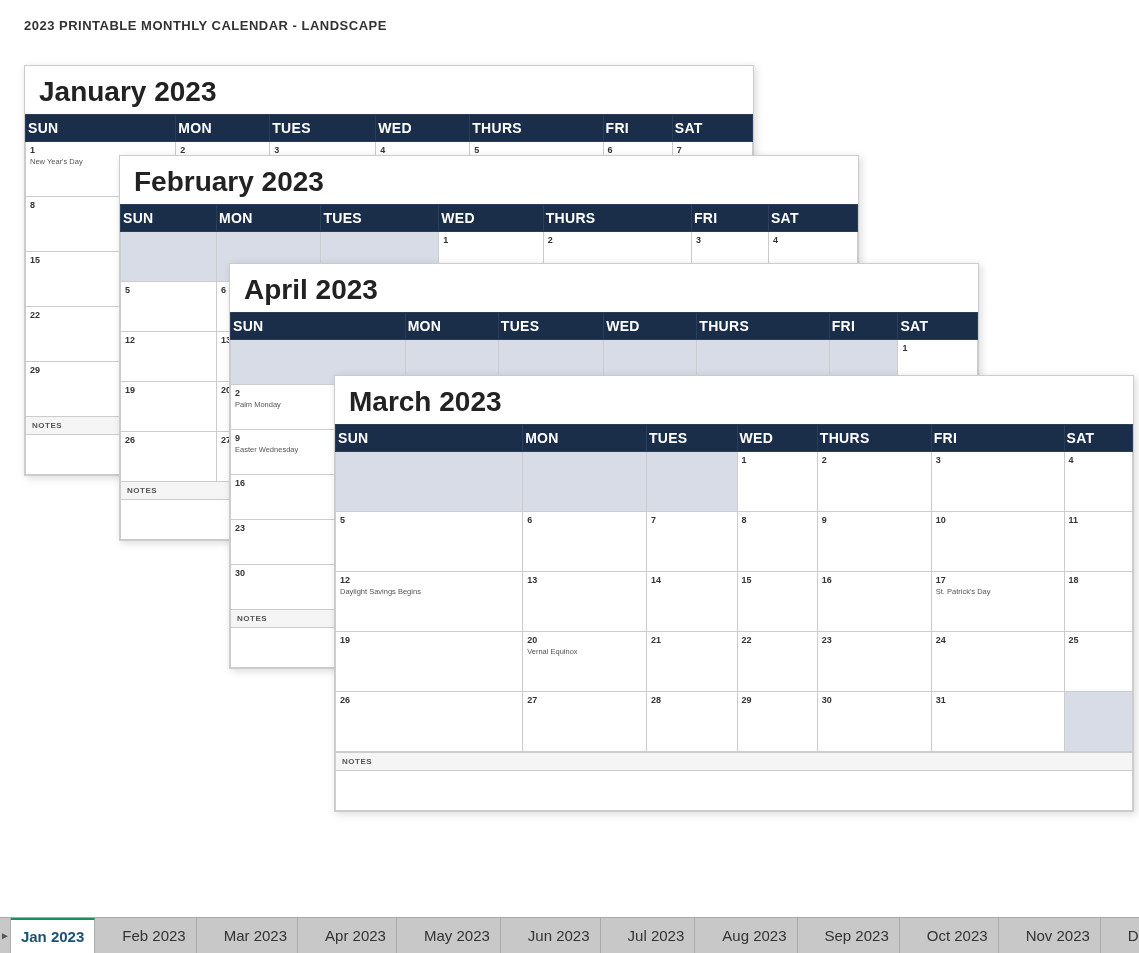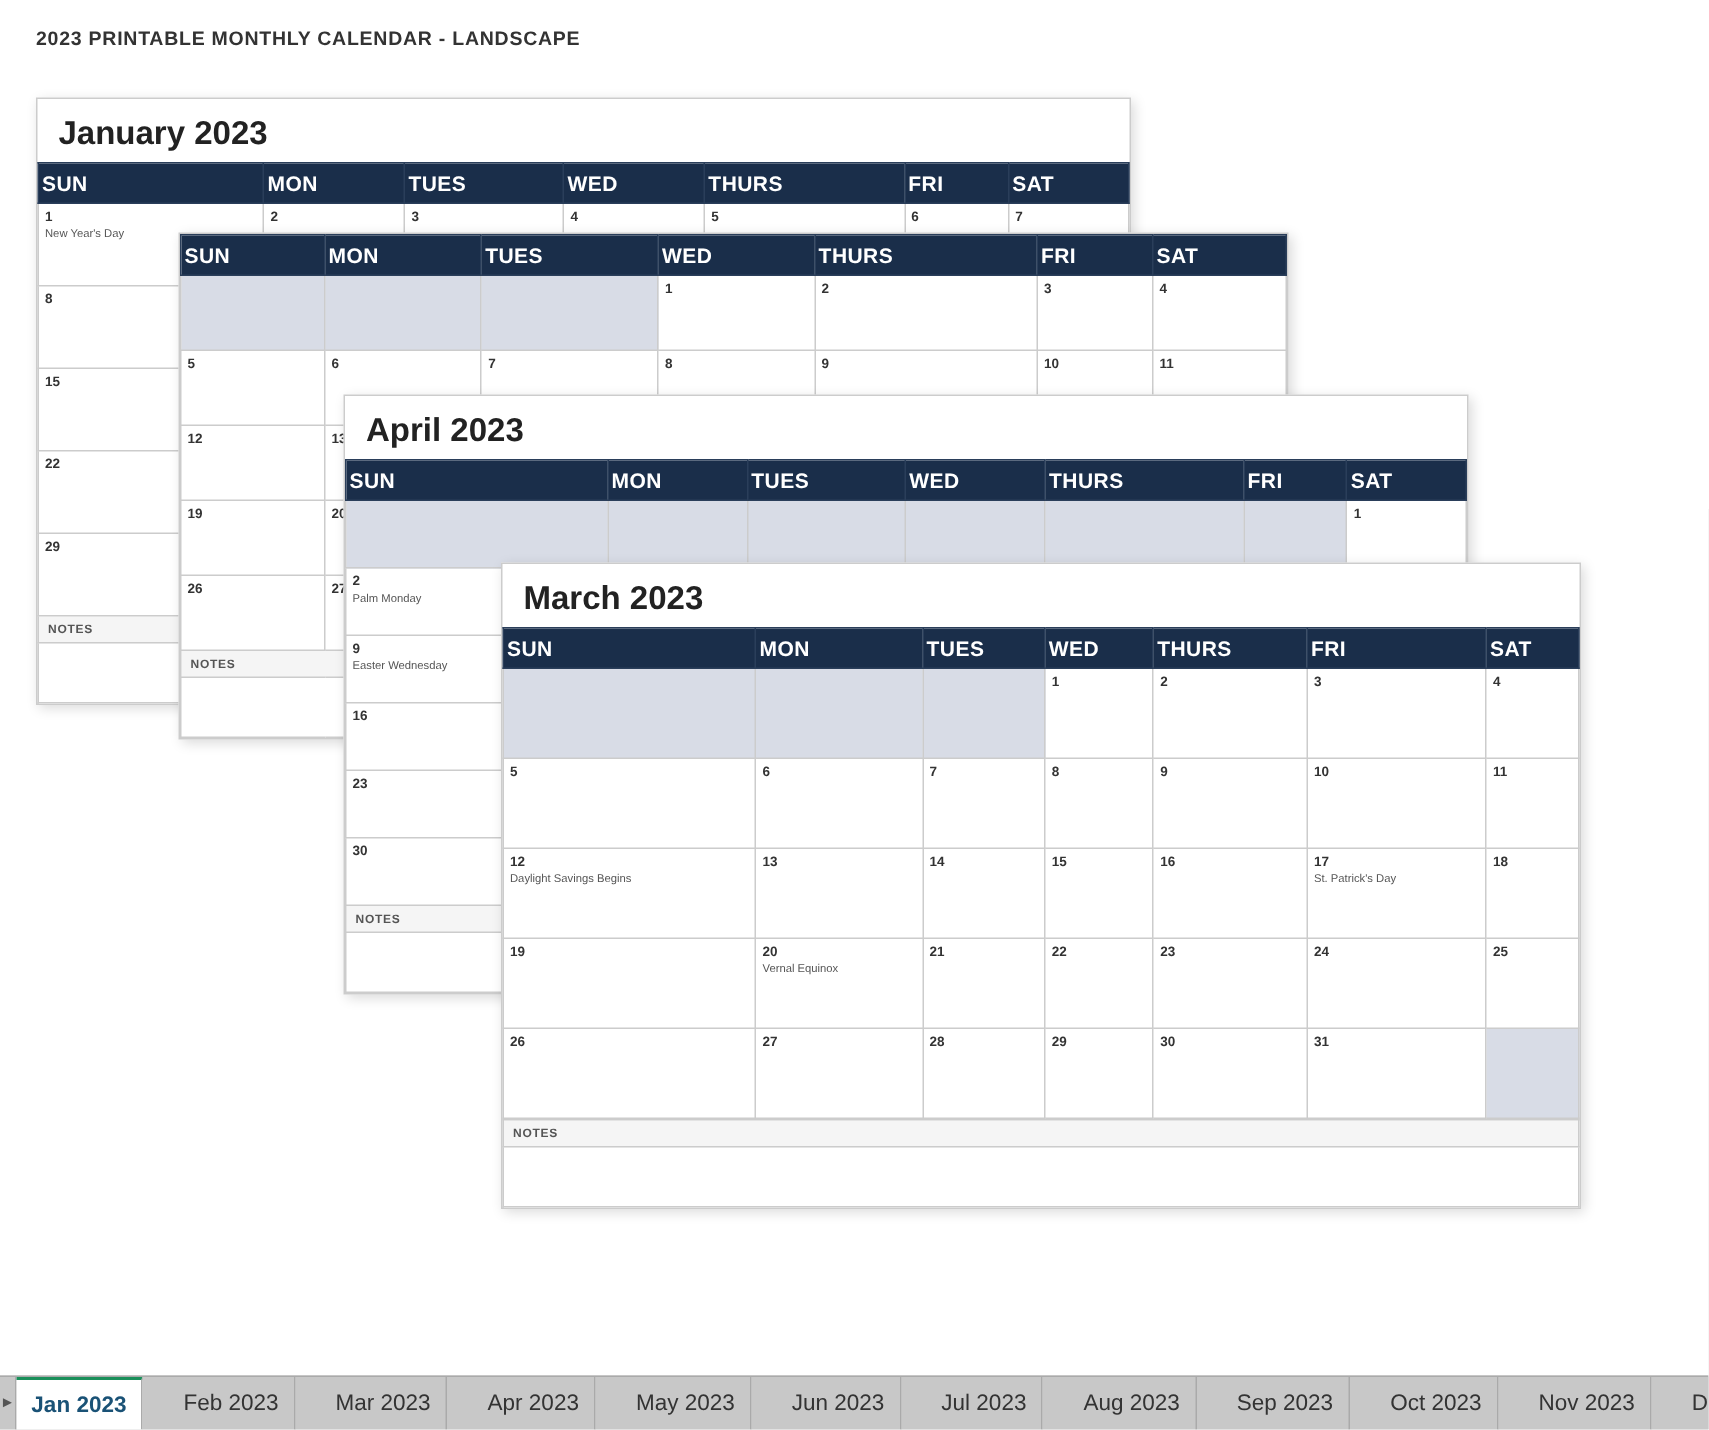--- a/index.html
+++ b/index.html
@@ -39,21 +39,21 @@
 
     
     .cal-card {
       position: absolute;
       background: white;
       border: 1px solid #ccc;
       box-shadow: 2px 2px 8px rgba(0,0,0,0.15);
     }
 
     .cal-month-title {
-      font-size: 22px;
+      font-size: 28px;
       font-weight: bold;
       color: #222;
       padding: 10px 14px 6px 14px;
     }
 
     .cal-table {
       width: 100%;
       border-collapse: collapse;
     }
 
@@ -126,21 +126,21 @@
     .cal-apr {
       top: 228px;
       left: 205px;
       width: 750px;
     }
 
     
     .cal-mar {
       top: 340px;
       left: 310px;
-      width: 720px;
+      width: 800px;
     }
 
     
     .tab-bar {
       position: absolute;
       bottom: 0; left: 0; right: 0;
       height: 36px;
       background: #d0d0d0;
       display: flex;
       align-items: stretch;
@@ -321,20 +321,21 @@
               <td colspan="7">NOTES</td>
             </tr>
             <tr class="notes-body">
               <td colspan="7"></td>
             </tr>
           </tbody>
       </table>
     </div>
 
     <div class="cal-card cal-feb">
+      <div class="cal-month-title">February 2023</div>
       <table class="cal-table">
         <thead>
           <tr>
             <th>SUN</th>
             <th>MON</th>
             <th>TUES</th>
             <th>WED</th>
             <th>THURS</th>
             <th>FRI</th>
             <th>SAT</th>

